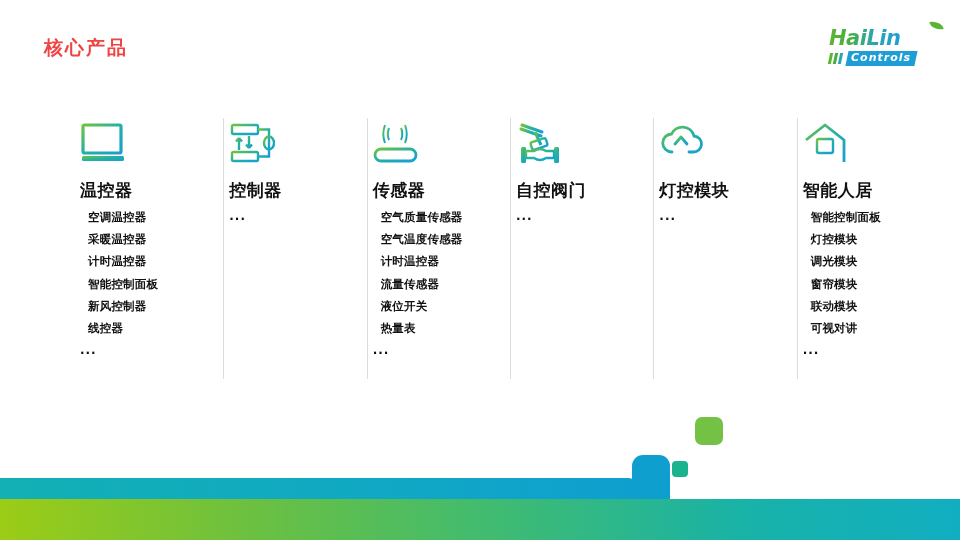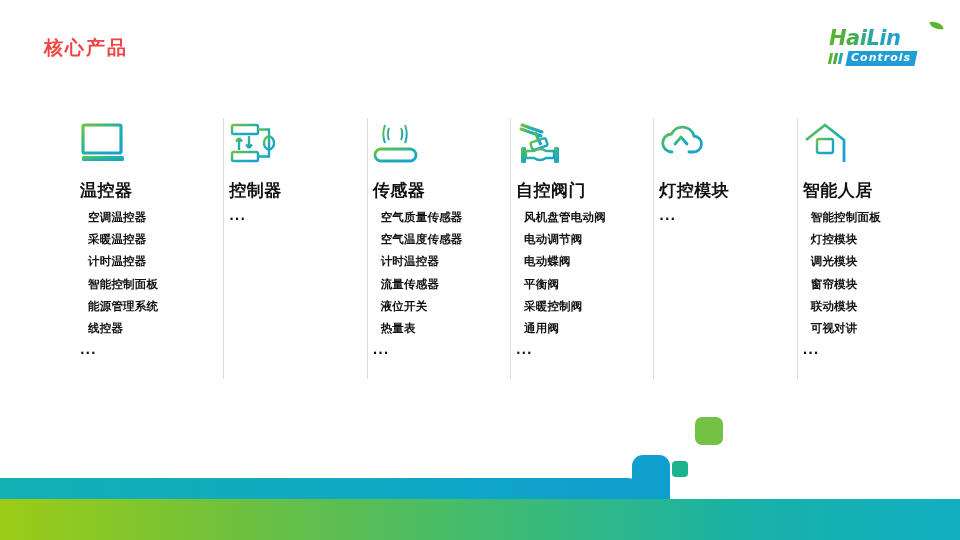--- a/index.html
+++ b/index.html
@@ -132,21 +132,21 @@
           <rect x="3" y="3" width="38" height="28" rx="1.5" fill="none" stroke="url(#g1)" stroke-width="3.2"></rect>
           <rect x="2" y="34" width="42" height="5" rx="1.5" fill="url(#g1)"></rect>
         </svg>
       </div>
       <div class="col-title">温控器</div>
       <ul class="col-list">
         <li>空调温控器</li>
         <li>采暖温控器</li>
         <li>计时温控器</li>
         <li>智能控制面板</li>
-        <li>能源管理系统</li>
+        <li>新风控制器</li>
         <li>线控器</li>
       </ul>
       <div class="col-ellipsis">...</div>
     </div>
 
     <div class="col">
       <div class="col-icon">
         <svg width="46" height="44" viewBox="0 0 46 44">
           <defs>
               <linearGradient id="g2" x1="0" y1="0" x2="1" y2="1">
@@ -214,28 +214,20 @@
           <path d="M6 5 L26 12" stroke="url(#g4)" stroke-width="3" stroke-linecap="round"></path>
           <path d="M5 9 L25 16" stroke="url(#g4)" stroke-width="3" stroke-linecap="round"></path>
           <line x1="19" y1="12" x2="25" y2="25" stroke="url(#g4)" stroke-width="3"></line>
           <rect x="15" y="20" width="16" height="8" rx="2" transform="rotate(-18 23 24)" fill="none" stroke="url(#g4)" stroke-width="2.4"></rect>
           <rect x="5" y="27" width="5" height="16" rx="1.5" fill="url(#g4)"></rect>
           <rect x="38" y="27" width="5" height="16" rx="1.5" fill="url(#g4)"></rect>
           <path d="M10 31 h8 q6 -4 12 0 h8 v7 h-8 q-6 4 -12 0 h-8 z" fill="none" stroke="url(#g4)" stroke-width="2.4"></path>
         </svg>
       </div>
       <div class="col-title">自控阀门</div>
-      <ul class="col-list">
-        <li>风机盘管电动阀</li>
-        <li>电动调节阀</li>
-        <li>电动蝶阀</li>
-        <li>平衡阀</li>
-        <li>采暖控制阀</li>
-        <li>通用阀</li>
-      </ul>
       <div class="col-ellipsis">...</div>
     </div>
 
     <div class="col">
       <div class="col-icon">
         <svg width="48" height="44" viewBox="0 0 48 44">
           <defs>
               <linearGradient id="g5" x1="0" y1="0" x2="1" y2="1">
             <stop offset="0" stop-color="#6fc33d"></stop>
                 <stop offset="0.5" stop-color="#23b0a6"></stop>

